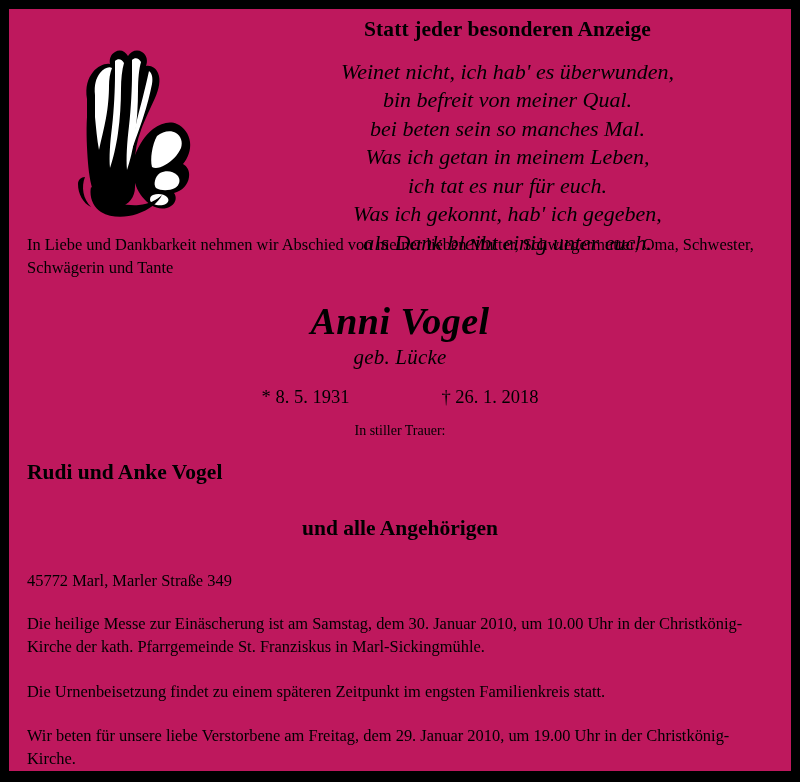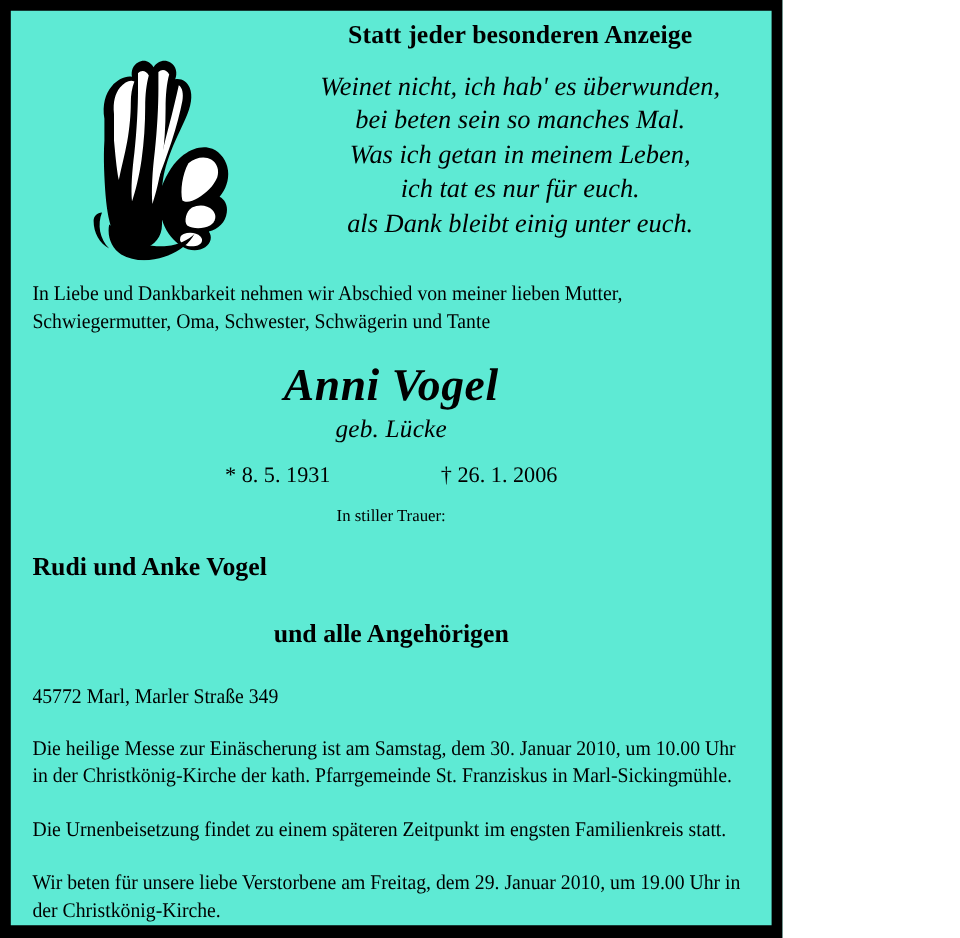--- a/index.html
+++ b/index.html
@@ -2,24 +2,24 @@
 <html><head>
 <meta charset="utf-8">
 <style>
   html, body {
     margin: 0;
     padding: 0;
     background: #ffffff;
   }
   #obituary {
     position: relative;
-    width: 652px;
+    width: 800px;
     height: 782px;
     box-sizing: border-box;
-    background: #5eead4;
+    background: #be185d;
     border-top: 9px solid #000000;
     border-left: 9px solid #000000;
     border-right: 9px solid #000000;
     border-bottom: 11px solid #000000;
     overflow: hidden;
     font-family: "Liberation Serif", "DejaVu Serif", serif;
     color: #000000;
   }
   .inner {
     position: relative;
@@ -189,37 +189,39 @@
             <path d="M20 140 C16 150 18 162 26 170 C18 166 13 157 13 147
                      C13 143 16 140 20 140 Z"></path>
           </g>
         </svg>
       </div>
 
       <div class="verse-col">
         <div class="heading">Statt jeder besonderen Anzeige</div>
         <div class="verse">
           <div>Weinet nicht, ich hab' es überwunden,</div>
+          <div>bin befreit von meiner Qual.</div>
           <div>bei beten sein so manches Mal.</div>
           <div>Was ich getan in meinem Leben,</div>
           <div>ich tat es nur für euch.</div>
+          <div>Was ich gekonnt, hab' ich gegeben,</div>
           <div>als Dank bleibt einig unter euch.</div>
         </div>
       </div>
     </div>
 
     <div class="intro">In Liebe und Dankbarkeit nehmen wir Abschied von meiner lieben Mutter, Schwiegermutter, Oma, Schwester, Schwägerin und Tante</div>
 
     <div class="name-block">
       <div class="name">Anni Vogel</div>
       <div class="maiden">geb. Lücke</div>
     </div>
 
     <div class="dates">
-      <span class="birth">* 8. 5. 1931</span><span class="death">† 26. 1. 2006</span>
+      <span class="birth">* 8. 5. 1931</span><span class="death">† 26. 1. 2018</span>
     </div>
 
     <div class="mourn-label">In stiller Trauer:</div>
 
     <div class="mourners">
       <div>Rudi und Anke Vogel</div>
     </div>
 
     <div class="mourners-all">und alle Angehörigen</div>
 

